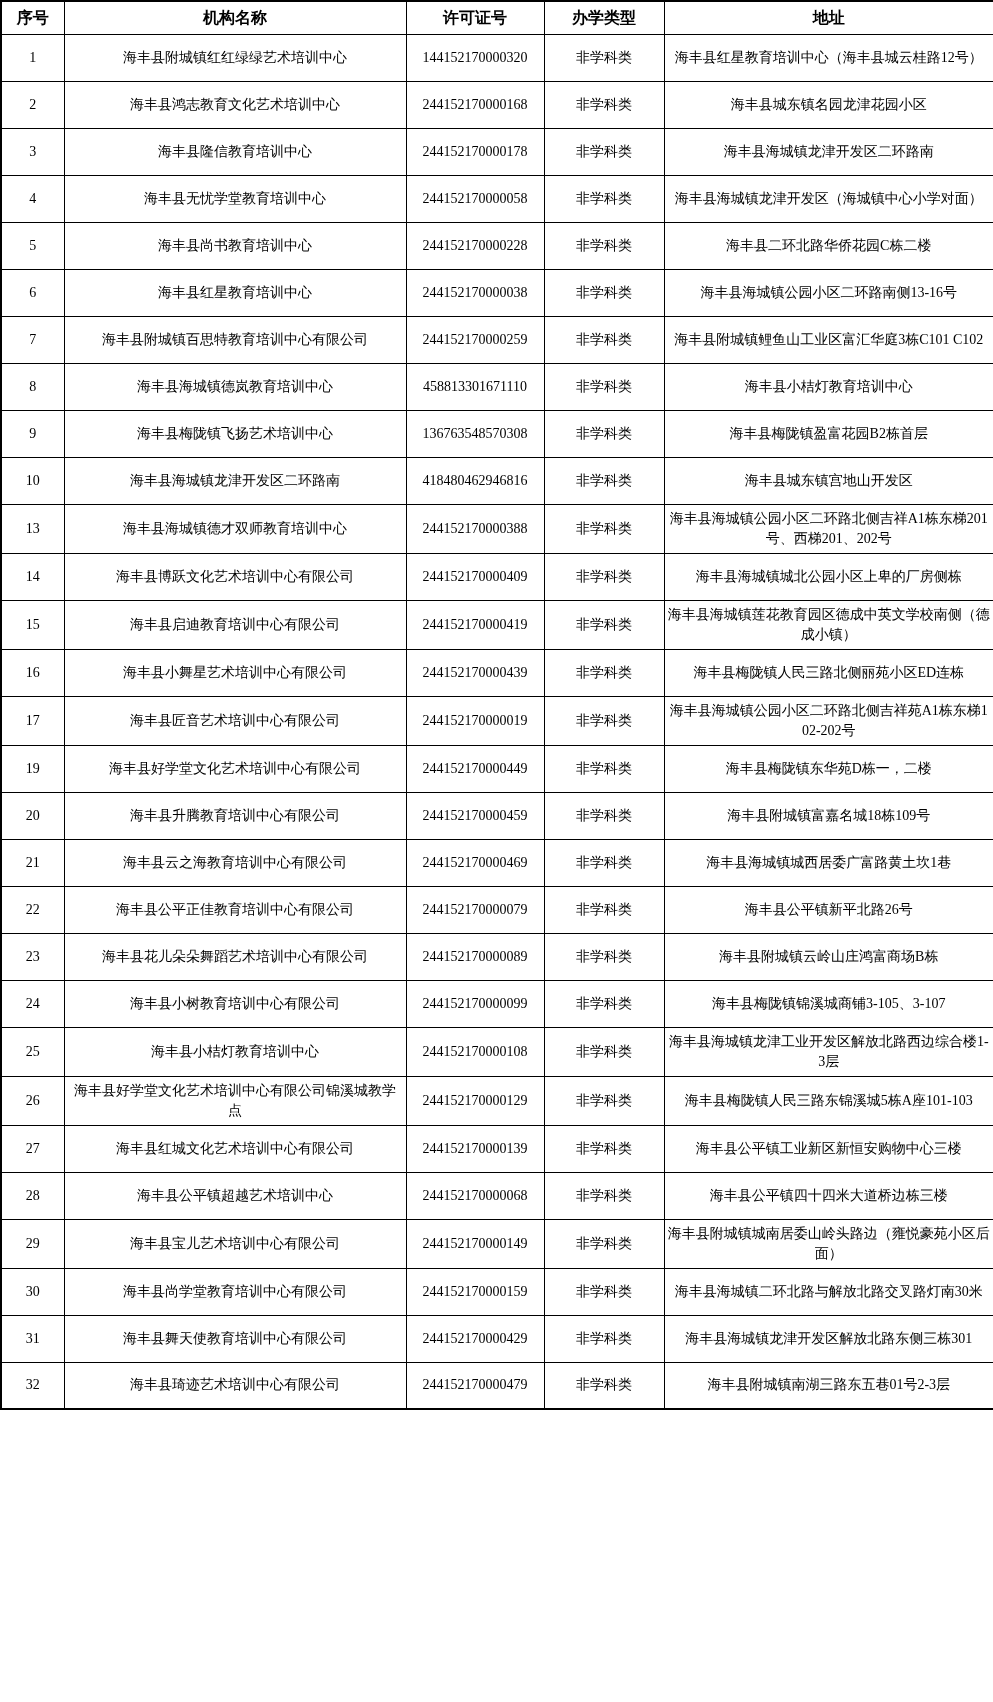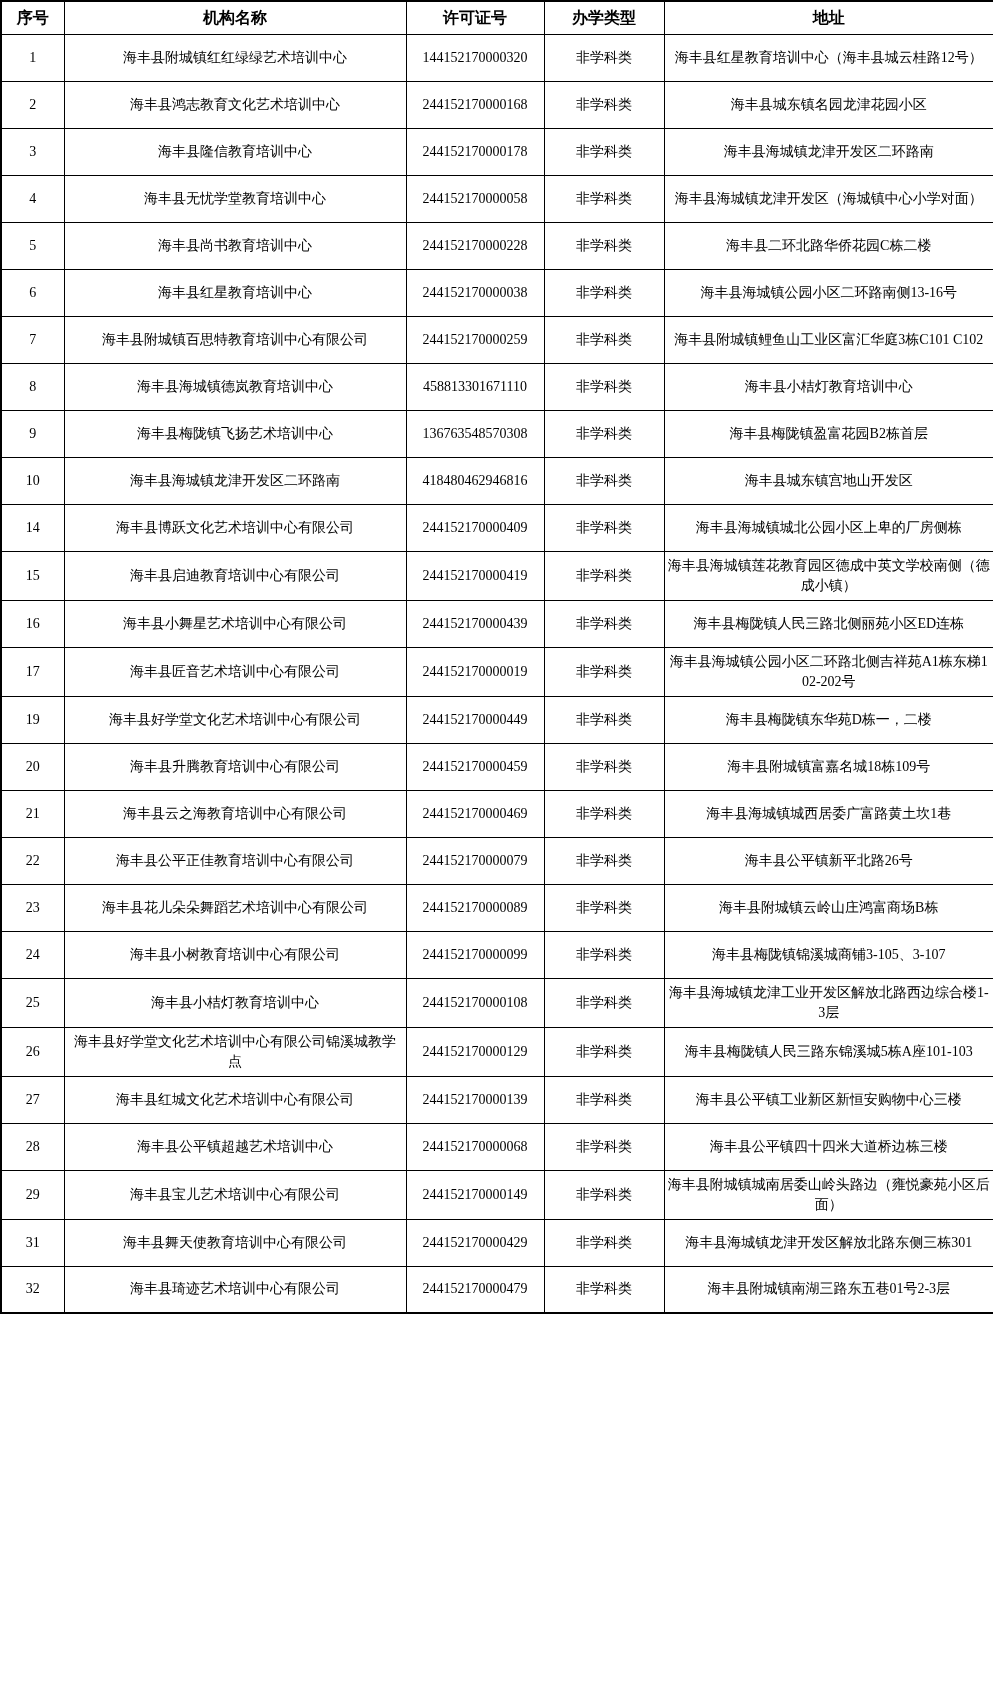--- a/index.html
+++ b/index.html
@@ -137,20 +137,27 @@
           <td class="col-addr">海丰县梅陇镇盈富花园B2栋首层</td>
         </tr>
         <tr>
           <td class="col-no">10</td>
           <td class="col-name">海丰县海城镇龙津开发区二环路南</td>
           <td class="col-license">418480462946816</td>
           <td class="col-type">非学科类</td>
           <td class="col-addr">海丰县城东镇宫地山开发区</td>
         </tr>
         <tr>
+          <td class="col-no">13</td>
+          <td class="col-name">海丰县海城镇德才双师教育培训中心</td>
+          <td class="col-license">244152170000388</td>
+          <td class="col-type">非学科类</td>
+          <td class="col-addr">海丰县海城镇公园小区二环路北侧吉祥A1栋东梯201号、西梯201、202号</td>
+        </tr>
+        <tr>
           <td class="col-no">14</td>
           <td class="col-name">海丰县博跃文化艺术培训中心有限公司</td>
           <td class="col-license">244152170000409</td>
           <td class="col-type">非学科类</td>
           <td class="col-addr">海丰县海城镇城北公园小区上卑的厂房侧栋</td>
         </tr>
         <tr>
           <td class="col-no">15</td>
           <td class="col-name">海丰县启迪教育培训中心有限公司</td>
           <td class="col-license">244152170000419</td>
@@ -240,20 +247,27 @@
           <td class="col-license">244152170000068</td>
           <td class="col-type">非学科类</td>
           <td class="col-addr">海丰县公平镇四十四米大道桥边栋三楼</td>
         </tr>
         <tr>
           <td class="col-no">29</td>
           <td class="col-name">海丰县宝儿艺术培训中心有限公司</td>
           <td class="col-license">244152170000149</td>
           <td class="col-type">非学科类</td>
           <td class="col-addr">海丰县附城镇城南居委山岭头路边（雍悦豪苑小区后面）</td>
+        </tr>
+        <tr>
+          <td class="col-no">30</td>
+          <td class="col-name">海丰县尚学堂教育培训中心有限公司</td>
+          <td class="col-license">244152170000159</td>
+          <td class="col-type">非学科类</td>
+          <td class="col-addr">海丰县海城镇二环北路与解放北路交叉路灯南30米</td>
         </tr>
         <tr>
           <td class="col-no">31</td>
           <td class="col-name">海丰县舞天使教育培训中心有限公司</td>
           <td class="col-license">244152170000429</td>
           <td class="col-type">非学科类</td>
           <td class="col-addr">海丰县海城镇龙津开发区解放北路东侧三栋301</td>
         </tr>
         <tr>
           <td class="col-no">32</td>

